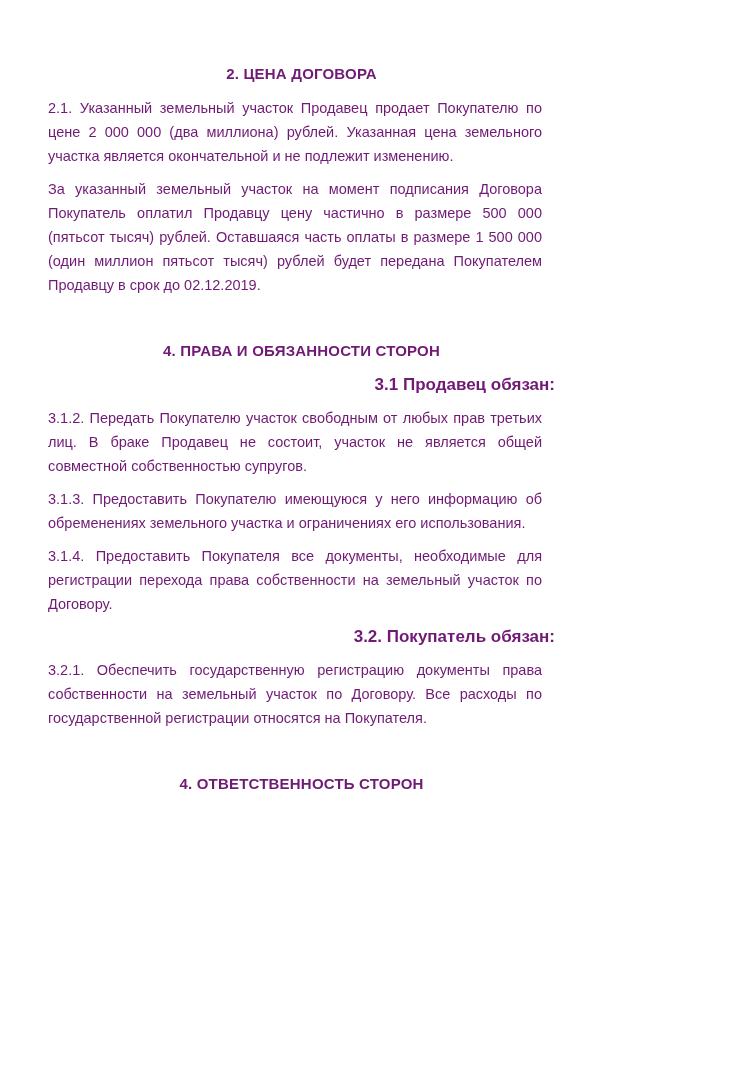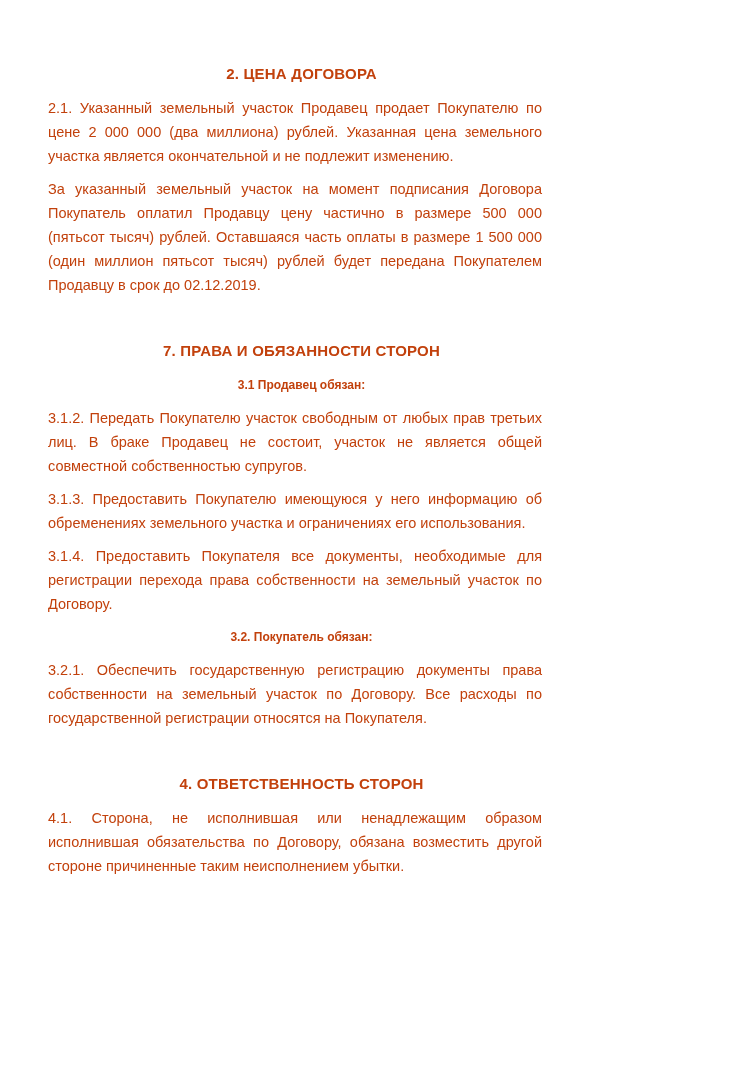--- a/index.html
+++ b/index.html
@@ -8,62 +8,61 @@
     background: #ffffff;
   }
   .page {
     position: relative;
     width: 610px;
     height: 1078px;
     box-sizing: border-box;
     background: #ffffff;
     padding: 62px 55px 0 48px;
     font-family: "Liberation Sans", "DejaVu Sans", sans-serif;
-    color: #c2410c;
+    color: #701a75;
     overflow: hidden;
   }
   .h {
     font-size: 15px;
     font-weight: bold;
     text-align: center;
     line-height: 24px;
     margin: 42px 0 10px 0;
     letter-spacing: 0.2px;
   }
   .h:first-child {
     margin-top: 0;
   }
   .sub {
-    font-size: 12px;
+    font-size: 17px;
     font-weight: bold;
-    text-align: center;
+    text-align: right;
     line-height: 24px;
     margin: 0 0 9px 0;
   }
   .p {
     font-size: 14.5px;
     font-weight: normal;
     text-align: justify;
     line-height: 24px;
     margin: 0 13px 9px 0;
   }
 </style>
 </head>
 <body>
 
 <main class="page">
 
   <h2 class="h">2. ЦЕНА ДОГОВОРА</h2>
   <p class="p">2.1. Указанный земельный участок Продавец продает Покупателю по цене 2 000 000 (два миллиона)  рублей. Указанная цена земельного участка является окончательной и не подлежит изменению.</p>
   <p class="p">За указанный земельный участок на момент подписания Договора Покупатель оплатил Продавцу цену  частично в размере 500 000 (пятьсот тысяч) рублей. Оставшаяся часть оплаты в размере 1 500 000 (один миллион пятьсот тысяч) рублей будет передана Покупателем Продавцу в срок до 02.12.2019.</p>
 
-  <h2 class="h">7. ПРАВА И ОБЯЗАННОСТИ СТОРОН</h2>
+  <h2 class="h">4. ПРАВА И ОБЯЗАННОСТИ СТОРОН</h2>
   <p class="sub">3.1 Продавец обязан:</p>
   <p class="p">3.1.2. Передать Покупателю участок свободным от любых прав третьих лиц. В браке Продавец не состоит, участок не является общей совместной собственностью супругов.</p>
   <p class="p">3.1.3. Предоставить Покупателю имеющуюся у него информацию об обременениях земельного участка и ограничениях его использования.</p>
   <p class="p">3.1.4. Предоставить Покупателя все документы, необходимые для регистрации перехода права собственности на земельный участок по Договору.</p>
   <p class="sub">3.2. Покупатель обязан:</p>
   <p class="p">3.2.1. Обеспечить государственную регистрацию документы права собственности на земельный участок по Договору. Все расходы по государственной регистрации относятся на Покупателя.</p>
 
   <h2 class="h">4. ОТВЕТСТВЕННОСТЬ СТОРОН</h2>
-  <p class="p">4.1. Сторона, не исполнившая или ненадлежащим образом исполнившая обязательства по Договору, обязана возместить другой стороне причиненные таким неисполнением убытки.</p>
 
 </main>
 
 </body></html>

